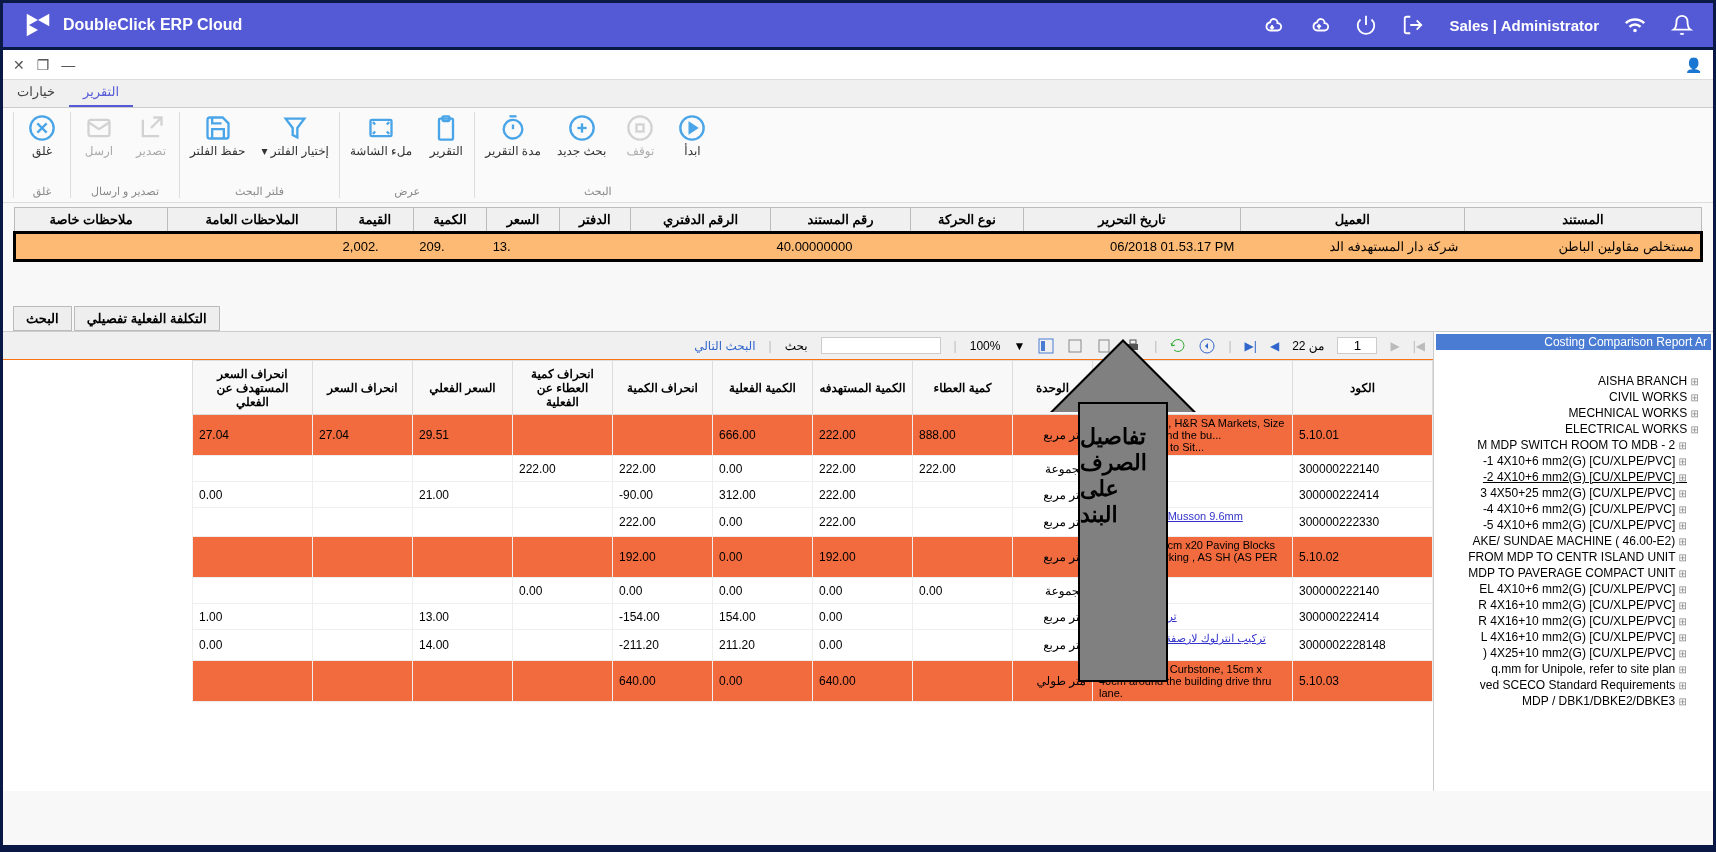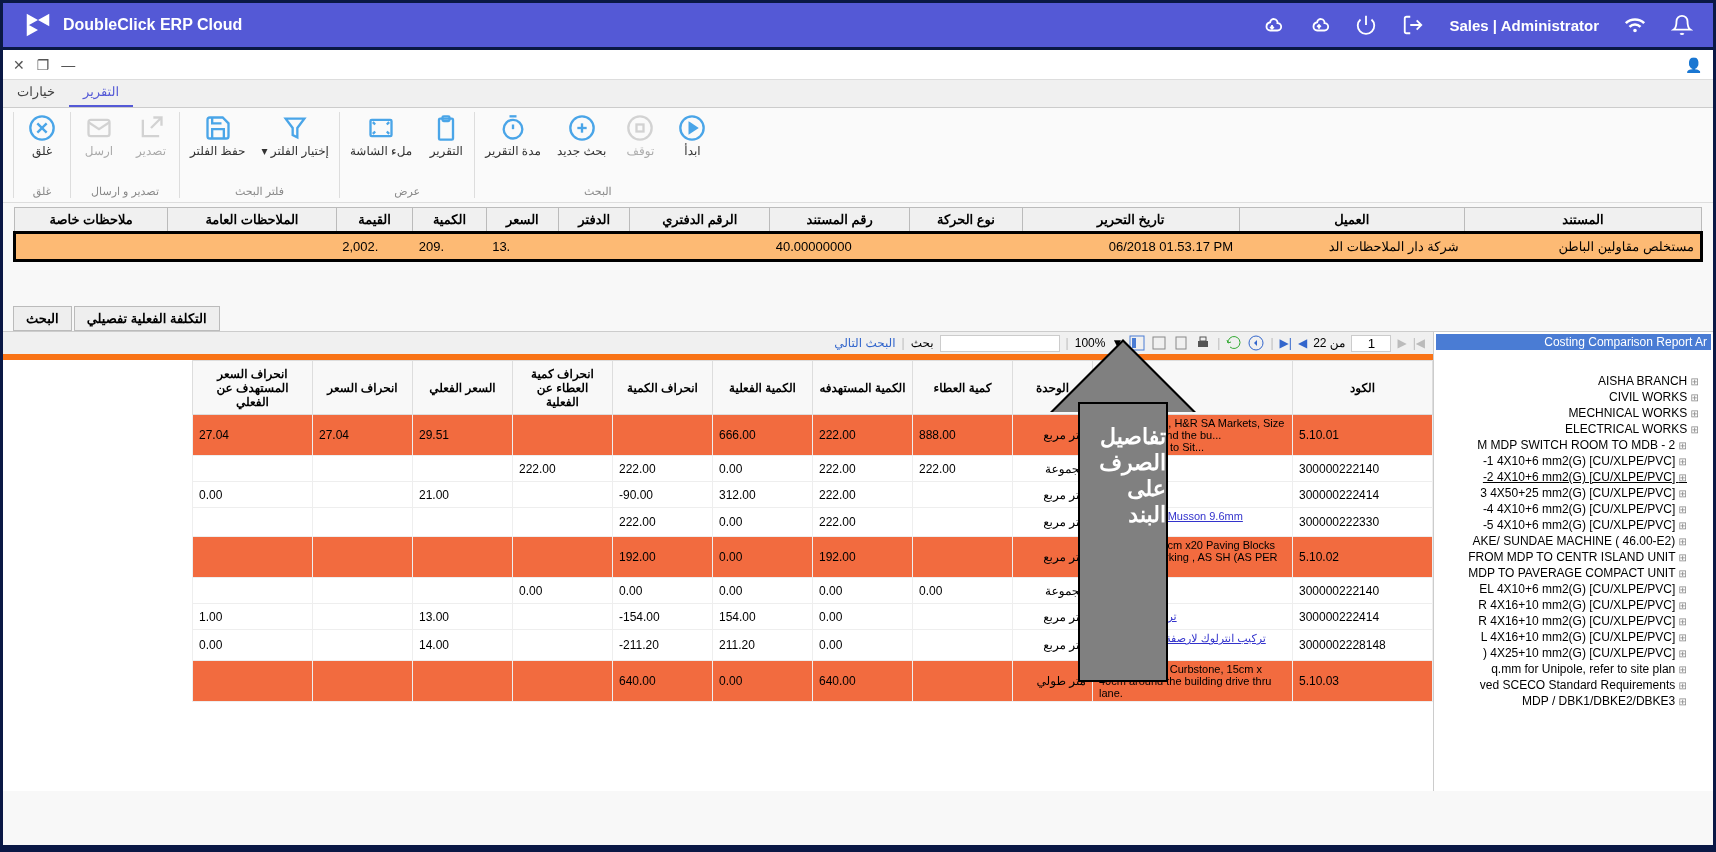--- a/index.html
+++ b/index.html
@@ -149,25 +149,25 @@
       flex: 1;
       display: flex;
       flex-direction: column;
       direction: rtl;
       position: relative;
     }
     
     .report-toolbar {
       height: 28px;
       background: #f0f0f0;
-      border-bottom: 6px solid #f97316;
+      border-bottom: 1px solid #f97316;
       display: flex;
       align-items: center;
       padding: 0 8px;
-      gap: 6px;
+      gap: 13px;
       font-size: 12px;
       direction: ltr;
       justify-content: flex-end;
     }
     .tb-icon { width: 16px; height: 16px; cursor: pointer; }
     .tb-sep { color: #bbb; }
     .page-input { width: 40px; text-align: center; border: 1px solid #ccc; }
     
     .report-grid {
       flex: 1;
@@ -206,24 +206,24 @@
     .arrow-body {
       position: absolute;
       left: 25px;
       top: 60px;
       width: 90px;
       height: 280px;
       background: #808080;
       border: 2px solid #000;
       display: flex;
       flex-direction: column;
-      align-items: flex-start;
+      align-items: flex-end;
       justify-content: flex-start;
       padding-top: 20px;
-      color: #ffffff;
+      color: #000000;
       font-size: 22px;
       font-weight: bold;
     }
     .arrow-head {
       position: absolute;
       left: 0;
       top: 0;
       width: 0;
       height: 0;
       border-left: 70px solid transparent;
@@ -413,21 +413,21 @@
           <th>السعر</th>
           <th>الكمية</th>
           <th>القيمة</th>
           <th>الملاحظات العامة</th>
           <th>ملاحظات خاصة</th>
         </tr>
       </thead>
       <tbody>
         <tr class="data-row">
           <td>مستخلص مقاولين الباطن</td>
-          <td>شركة دار الملاحظات الد</td>
+          <td>شركة دار المستهدفه الد</td>
           <td style="direction:ltr;text-align:right">06/2018 01.53.17 PM</td>
           <td></td>
           <td style="direction:ltr;text-align:left">40.00000000</td>
           <td></td>
           <td></td>
           <td style="direction:ltr;text-align:left">13.</td>
           <td style="direction:ltr;text-align:left">209.</td>
           <td style="direction:ltr;text-align:left">2,002.</td>
           <td></td>
           <td></td>

